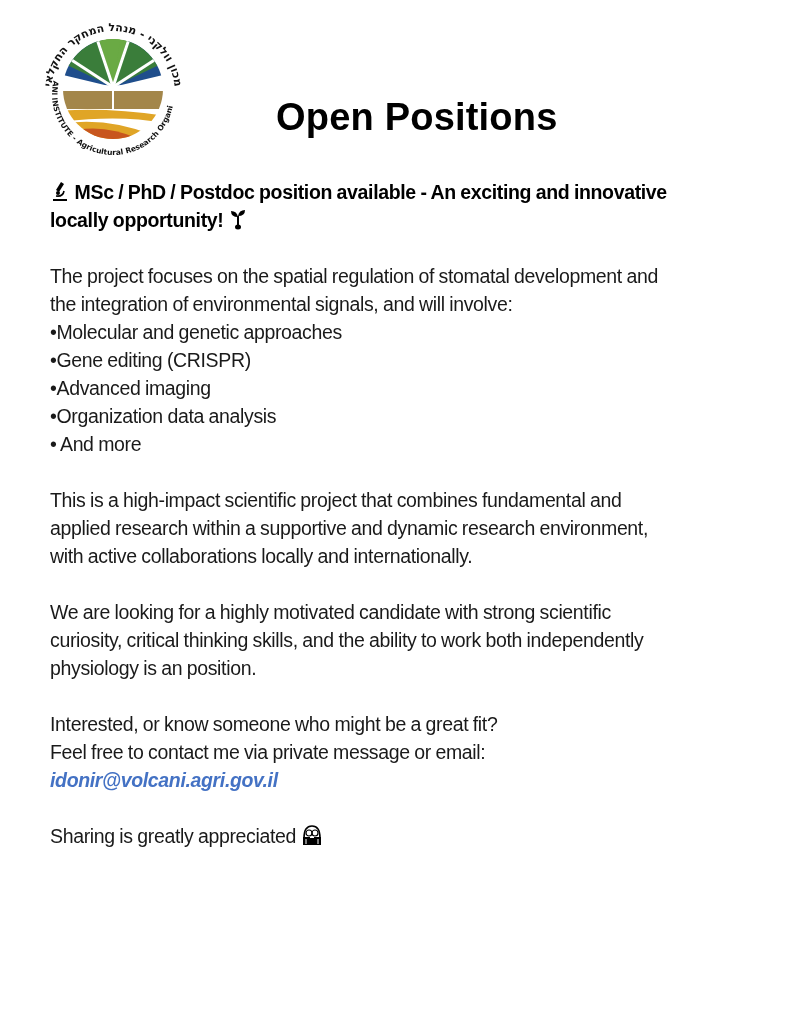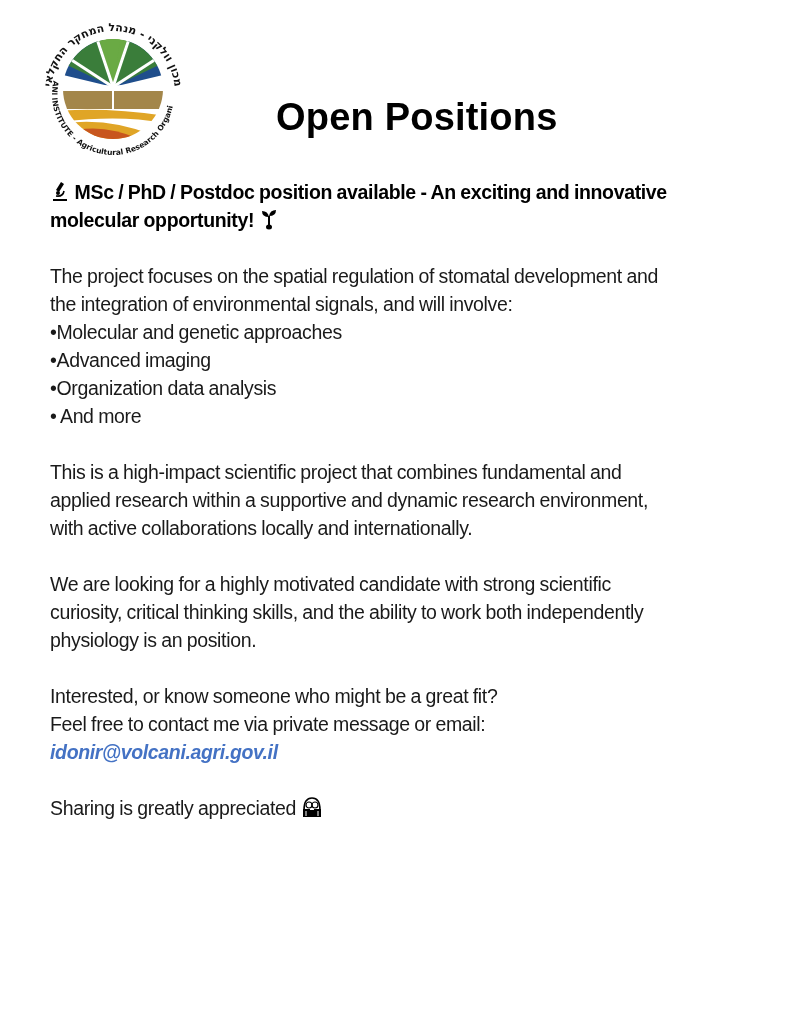--- a/index.html
+++ b/index.html
@@ -119,36 +119,37 @@
     <span class="line">
       <svg class="emoji" viewBox="0 0 20 22">
         <path d="M11 2 L14 4 L9 12 L6 10 Z" fill="#000"></path>
         <circle cx="8" cy="13" r="2" fill="#000"></circle>
         <path d="M6 16 Q13 17 14 11" stroke="#000" stroke-width="1.6" fill="none"></path>
         <rect x="3" y="19" width="14" height="2" fill="#000"></rect>
       </svg>
       <span>MSc / PhD / Postdoc position available - An exciting and innovative</span>
     </span>
     <span class="line">
-      <span>molecular opportunity!</span>
+      <span>locally opportunity!</span>
       <svg class="emoji" viewBox="0 0 20 22">
         <path d="M10 20 L10 8" stroke="#000" stroke-width="2"></path>
         <path d="M10 9 Q3 9 3 3 Q9 3 10 9 Z" fill="#000"></path>
         <path d="M10 8 Q17 8 17 2 Q11 2 10 8 Z" fill="#000"></path>
         <ellipse cx="10" cy="19" rx="3" ry="2.5" fill="#000"></ellipse>
       </svg>
     </span>
   </div>
 
 
   <div class="para">
     <span class="line">The project focuses on the spatial regulation of stomatal development and</span>
     <span class="line">the integration of environmental signals, and will involve:</span>
     <ul class="bullet-list">
       <li>•Molecular and genetic approaches</li>
+      <li>•Gene editing (CRISPR)</li>
       <li>•Advanced imaging</li>
       <li>•Organization data analysis</li>
       <li>• And more</li>
     </ul>
   </div>
 
   <div class="para">
     <span class="line">This is a high-impact scientific project that combines fundamental and</span>
     <span class="line">applied research within a supportive and dynamic research environment,</span>
     <span class="line">with active collaborations locally and internationally.</span>

